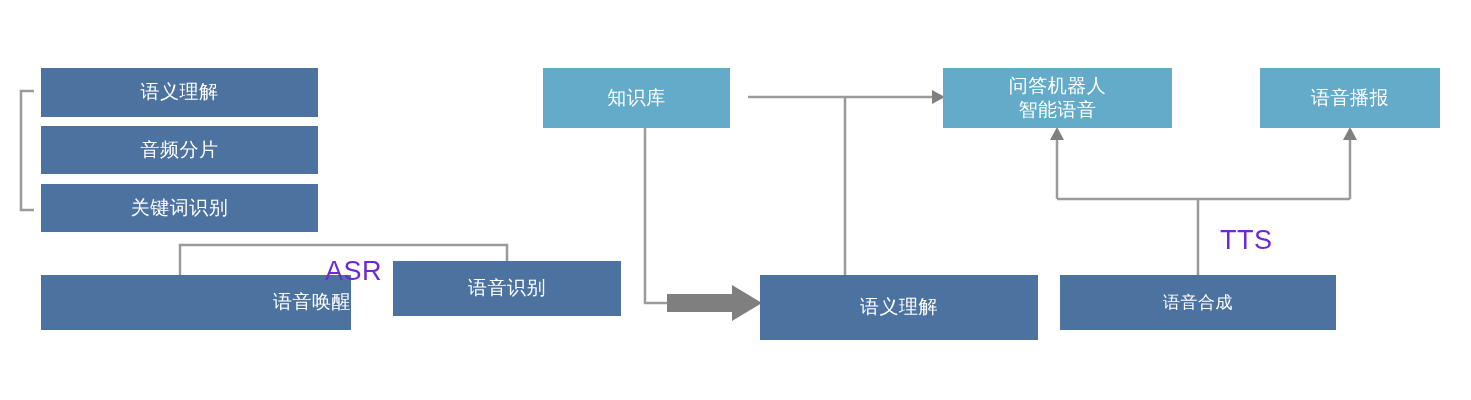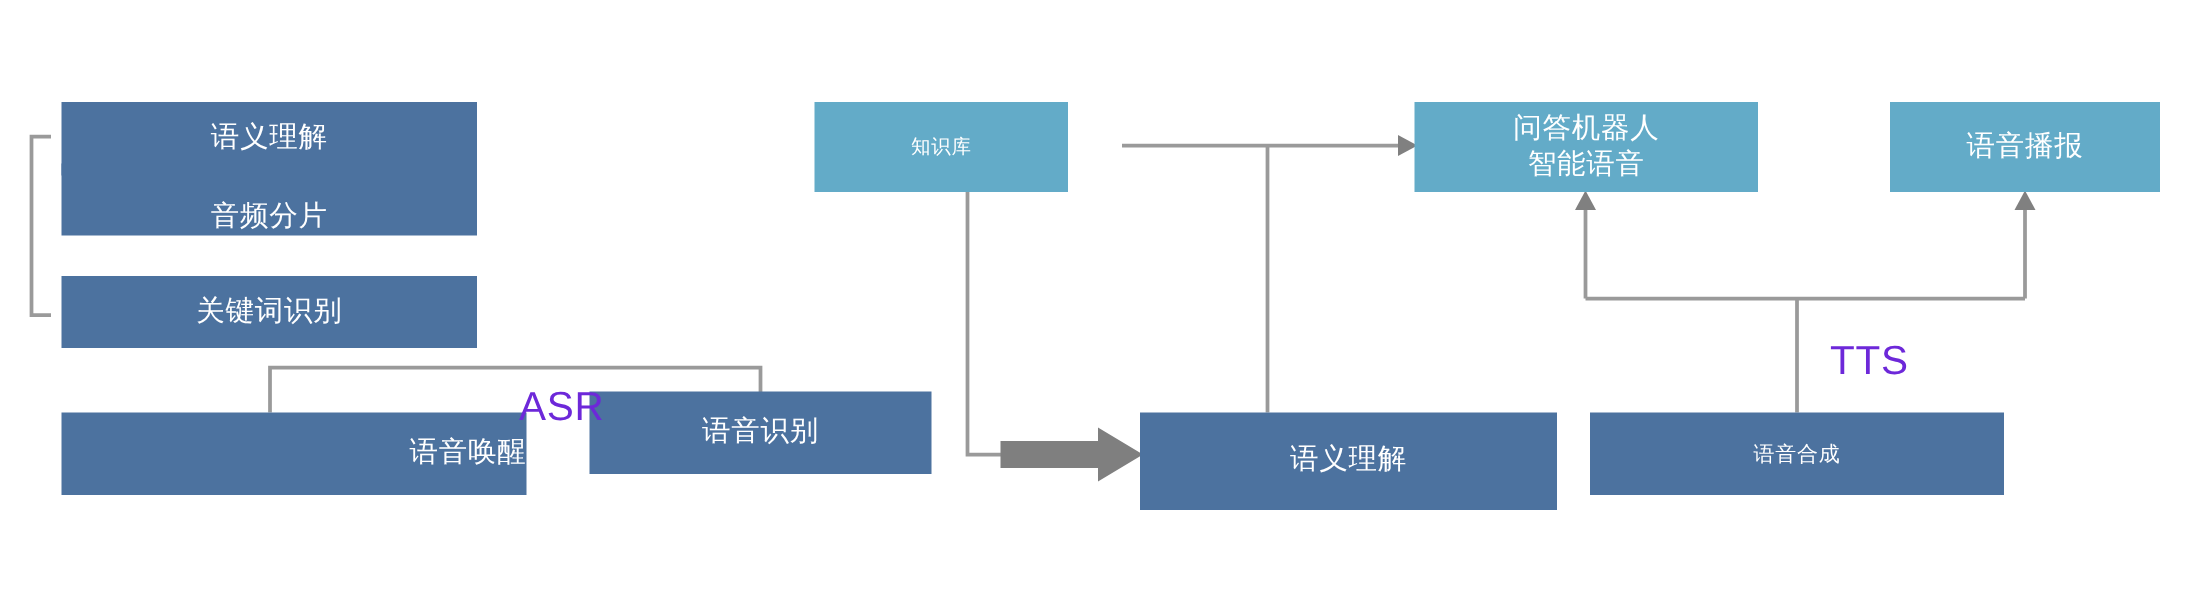--- a/index.html
+++ b/index.html
@@ -26,39 +26,39 @@
     text-align: center;
     color: #ffffff;
     line-height: 1.28;
     letter-spacing: 0.5px;
     user-select: none;
   }
   .node.dark  { background: #4C729F; }
   .node.light { background: #63ABC8; }
 
   .n-silence   { left: 41px;   top: 68px;  width: 277px; height: 49px;  font-size: 19px; }
-  .n-segment   { left: 41px;   top: 109px; width: 277px; height: 48px;  font-size: 19px; align-items: flex-end; }
+  .n-segment   { left: 41px;   top: 126px; width: 277px; height: 48px;  font-size: 19px; }
   .n-keyword   { left: 41px;   top: 184px; width: 277px; height: 48px;  font-size: 19px; }
   .n-wakeup    { left: 41px;   top: 275px; width: 310px; height: 55px;  font-size: 19px; justify-content: flex-end; }
   .n-asr-box   { left: 393px;  top: 261px; width: 228px; height: 55px;  font-size: 19px; }
-  .n-kb        { left: 543px;  top: 68px;  width: 169px; height: 60px;  font-size: 13px; }
+  .n-kb        { left: 543px;  top: 68px;  width: 187px; height: 60px;  font-size: 19px; }
   .n-nlu       { left: 760px;  top: 275px; width: 278px; height: 65px;  font-size: 19px; }
   .n-robot     { left: 943px;  top: 68px;  width: 229px; height: 60px;  font-size: 19px; }
-  .n-tts-box   { left: 1060px; top: 275px; width: 276px; height: 55px;  font-size: 14px; }
+  .n-tts-box   { left: 1060px; top: 275px; width: 276px; height: 55px;  font-size: 17px; }
   .n-broadcast { left: 1260px; top: 68px;  width: 180px; height: 60px;  font-size: 19px; text-align: center; }
 
   .edge-label {
     position: absolute;
     color: #6d28d9;
     font-size: 27px;
     letter-spacing: 0.5px;
     user-select: none;
     white-space: nowrap;
   }
-  .lbl-asr { left: 325px;  top: 256px; margin-left: 21px; }
+  .lbl-asr { left: 325px;  top: 256px; }
   .lbl-tts { left: 1220px; top: 225px; }
 
   svg.wires {
     position: absolute;
     left: 0;
     top: 0;
     width: 1471px;
     height: 400px;
     overflow: visible;
   }

